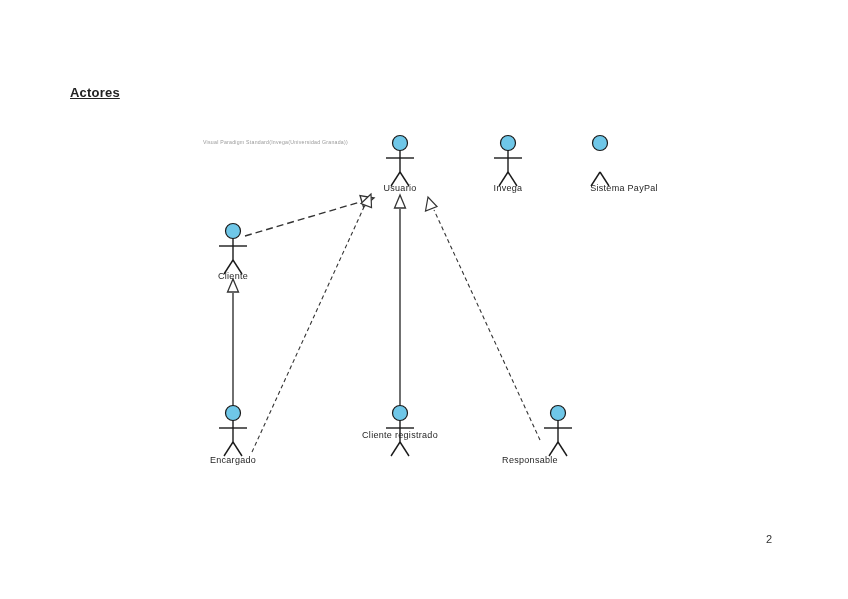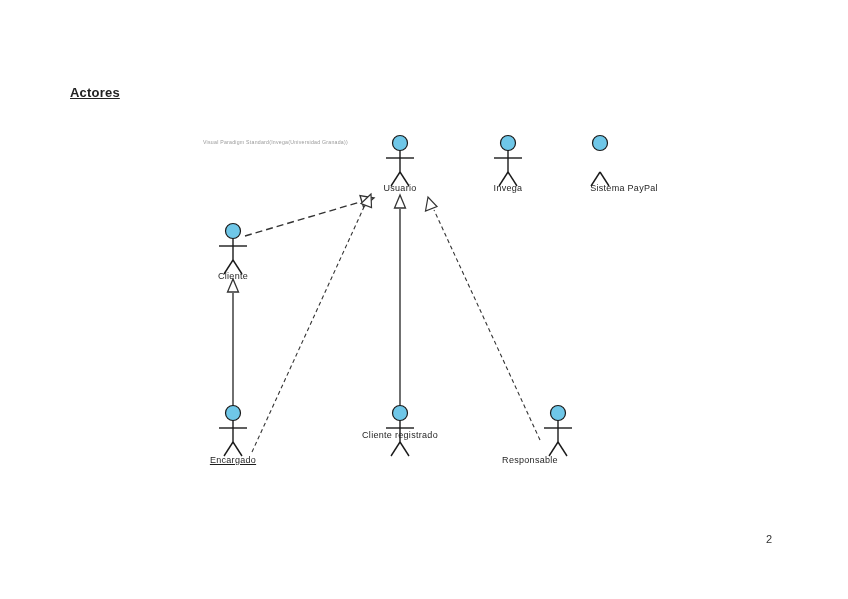--- a/index.html
+++ b/index.html
@@ -159,19 +159,19 @@
     </g>
 
   </svg>
 
   <div class="watermark">Visual Paradigm Standard(Invega(Universidad Granada))</div>
 
   <div class="actor-label" style="left:340px; top:183px;">Usuario</div>
   <div class="actor-label" style="left:448px; top:183px;">Invega</div>
   <div class="actor-label" style="left:564px; top:183px;">Sistema PayPal</div>
   <div class="actor-label" style="left:173px; top:271px;">Cliente</div>
-  <div class="actor-label" style="left:173px; top:455px;text-decoration:underline;">Encargado</div>
+  <div class="actor-label" style="left:173px; top:455px;">Encargado</div>
   <div class="actor-label" style="left:340px; top:430px;">Cliente registrado</div>
   <div class="actor-label" style="left:470px; top:455px;">Responsable</div>
 
   <div id="page-number">2</div>
 
 </div>
 
 </body></html>

